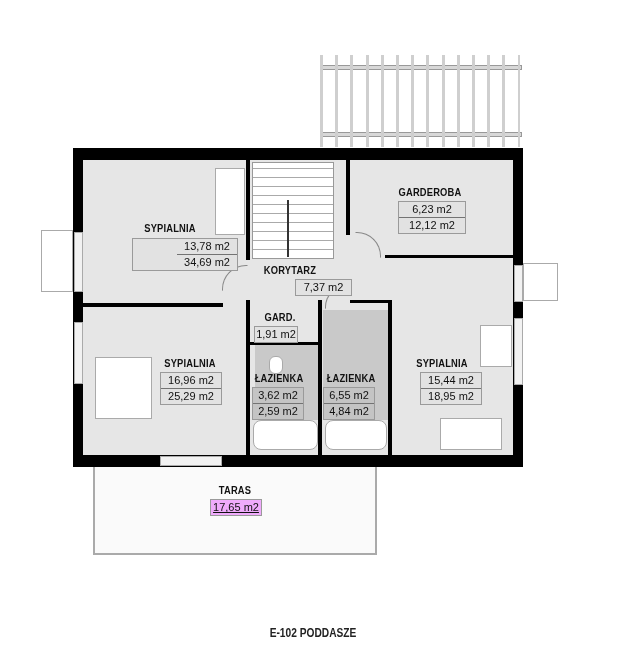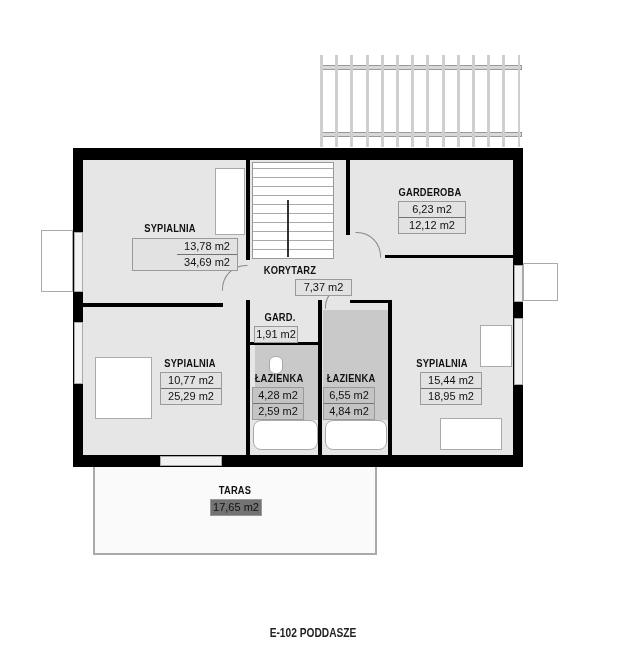--- a/index.html
+++ b/index.html
@@ -88,40 +88,40 @@
   <div>12,12 m2</div>
 </div>
 
 <div class="room-label" style="left:250px;top:311px;width:60px;">GARD.</div>
 <div class="area-box" style="left:254px;top:326px;width:42px;">
   <div>1,91 m2</div>
 </div>
 
 <div class="room-label" style="left:140px;top:357px;width:100px;">SYPIALNIA</div>
 <div class="area-box" style="left:160px;top:372px;width:60px;">
-  <div>10,77 m2</div>
+  <div>16,96 m2</div>
   <div>25,29 m2</div>
 </div>
 
 <div class="room-label" style="left:244px;top:372px;width:70px;">ŁAZIENKA</div>
 <div class="area-box" style="left:252px;top:387px;width:50px;background:#c4c4c4;">
-  <div>4,28 m2</div>
+  <div>3,62 m2</div>
   <div>2,59 m2</div>
 </div>
 
 <div class="room-label" style="left:316px;top:372px;width:70px;">ŁAZIENKA</div>
 <div class="area-box" style="left:323px;top:387px;width:50px;background:#c4c4c4;">
   <div>6,55 m2</div>
   <div>4,84 m2</div>
 </div>
 
 <div class="room-label" style="left:392px;top:357px;width:100px;">SYPIALNIA</div>
 <div class="area-box" style="left:412px;top:372px;width:60px;margin-left:8px;">
   <div>15,44 m2</div>
   <div>18,95 m2</div>
 </div>
 
 <div class="room-label" style="left:195px;top:484px;width:80px;">TARAS</div>
-<div class="area-box" style="left:210px;top:499px;width:50px;background:#737373;">
+<div class="area-box" style="left:210px;top:499px;width:50px;background:#f0abfc;text-decoration:underline;">
   <div>17,65 m2</div>
 </div>
 
 <div class="caption" style="left:262px;top:626px;">E-102 PODDASZE</div>
 
 </body></html>

